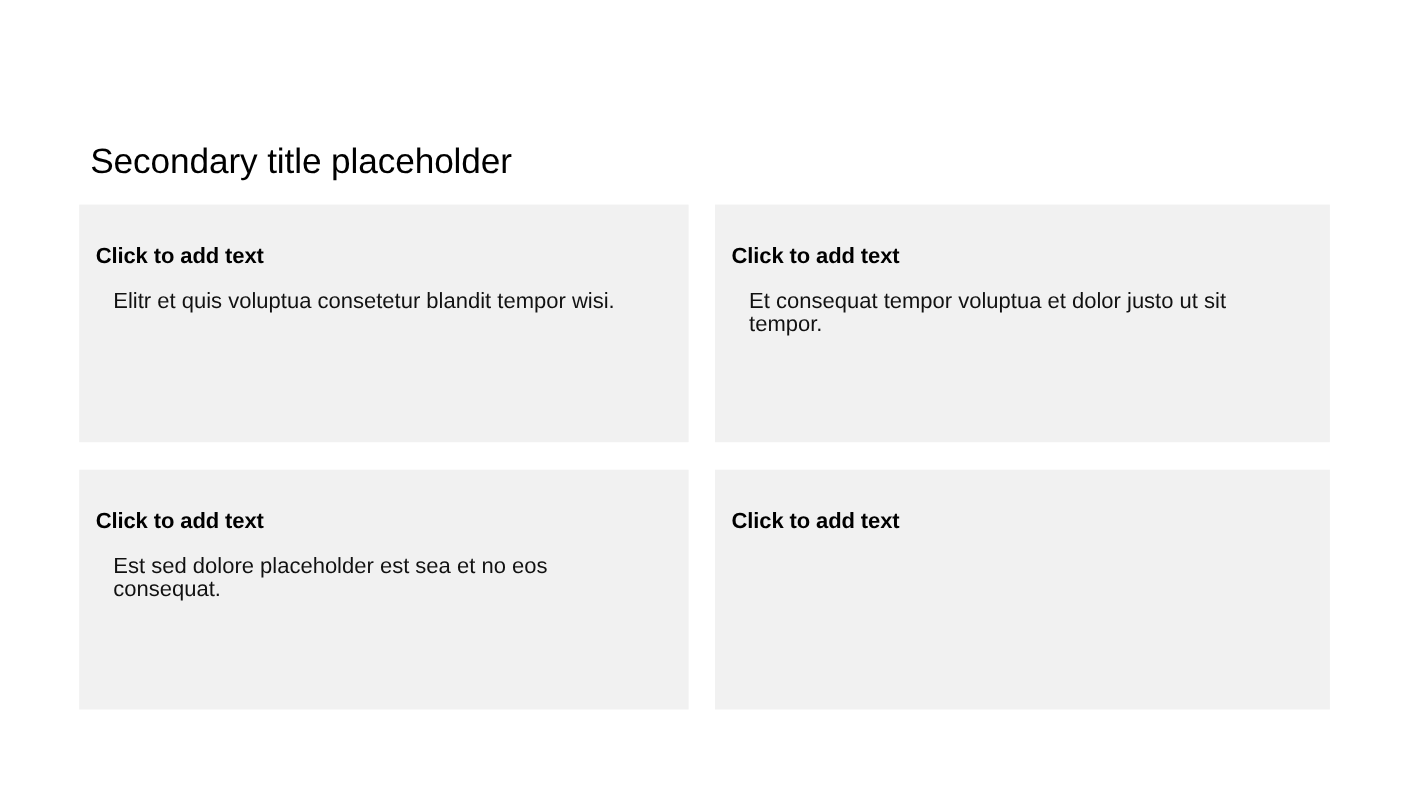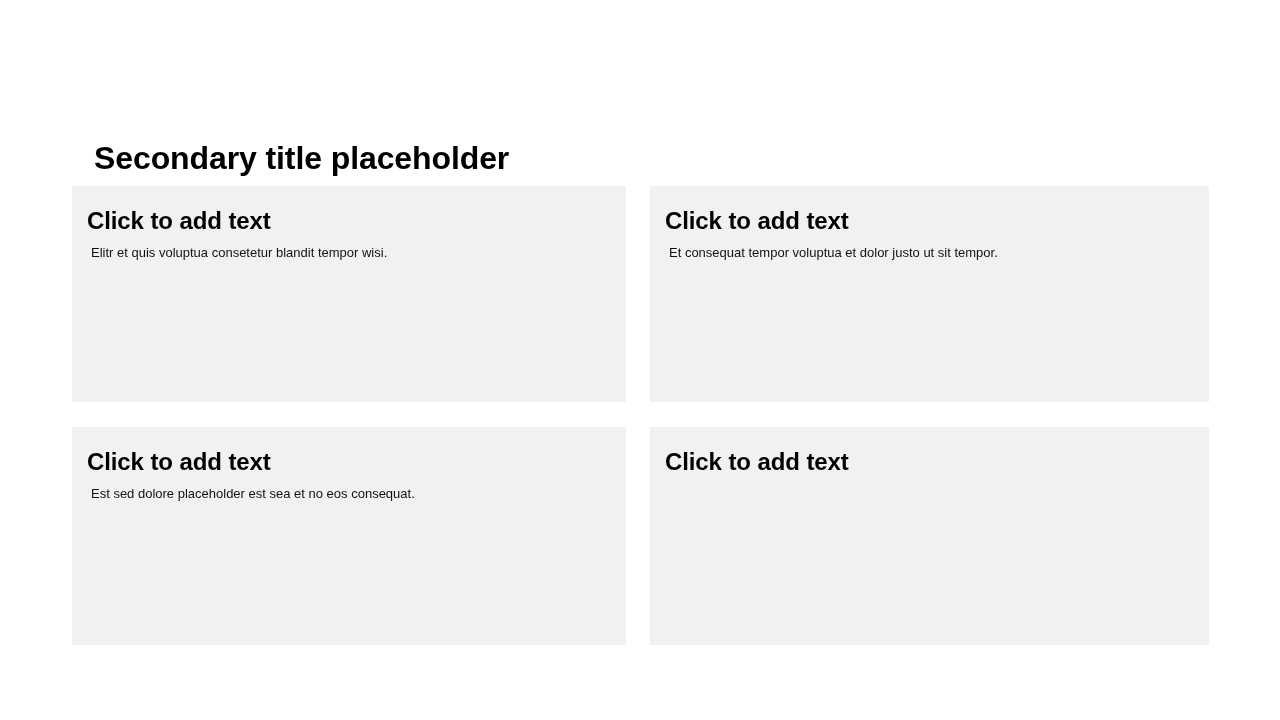--- a/index.html
+++ b/index.html
@@ -23,24 +23,24 @@
     background: #ffffff;
     box-sizing: border-box;
   }
 
   
   .slide-title {
     position: absolute;
     left: 82px;
     top: 126px;
     width: 1120px;
-    margin: 12px;
+    margin: 0;
     font-size: 32px;
     line-height: 40px;
-    font-weight: bold;
+    font-weight: normal;
     color: #000000;
     letter-spacing: -0.1px;
     white-space: nowrap;
   }
 
   
   .content-grid {
     position: absolute;
     left: 72px;
     top: 186px;
@@ -54,32 +54,32 @@
   }
 
   .content-card {
     background: #f1f1f1;
     box-sizing: border-box;
     padding: 16px 16px 16px 15px;
     overflow: hidden;
   }
 
   .card-heading {
-    margin: 4px 0 6px 0;
-    font-size: 24px;
+    margin: 16px 0 6px 0;
+    font-size: 20px;
     line-height: 30px;
     font-weight: bold;
     color: #000000;
     letter-spacing: -0.1px;
     white-space: nowrap;
   }
 
   .card-body {
-    margin: 4px;
-    font-size: 13px;
+    margin: 16px;
+    font-size: 20px;
     line-height: 21px;
     font-weight: normal;
     color: #111111;
   }
 </style>
 </head>
 <body>
 
 <div class="slide">
 

